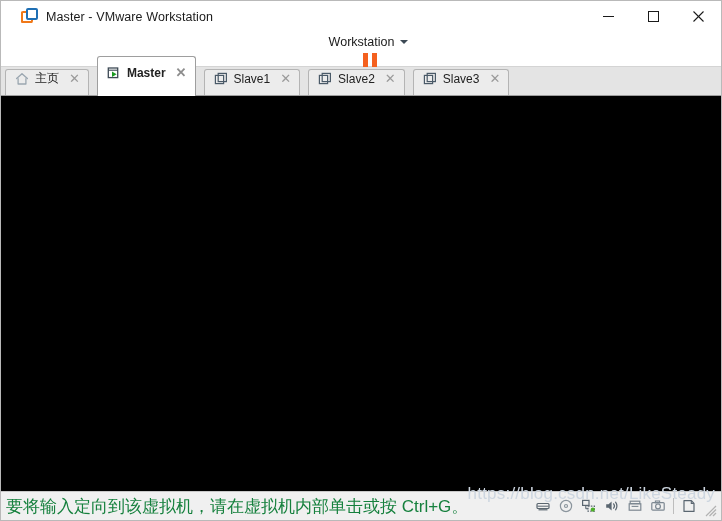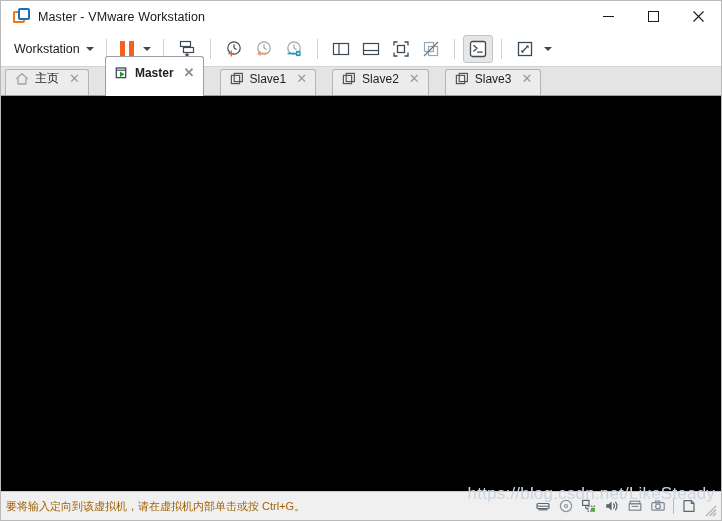--- a/index.html
+++ b/index.html
@@ -28,21 +28,21 @@
     height: 31px;
     min-height: 31px;
     background: #ffffff;
     display: flex;
     align-items: center;
     position: relative;
   }
   .title-left {
     display: flex;
     align-items: center;
-    padding-left: 12px;
+    padding-left: 20px;
     gap: 8px;
   }
   .app-logo {
     width: 17px;
     height: 17px;
     position: relative;
   }
   .app-logo .sq-orange {
     position: absolute;
     left: 0; top: 3px;
@@ -93,22 +93,23 @@
   .win-btn svg { display: block; }
 
   
   .toolbar {
     height: 34px;
     min-height: 34px;
     background: #ffffff;
     border-bottom: 1px solid #d4d4d4;
     display: flex;
     align-items: center;
-    padding-left: 11px;
+    padding-left: 17px;
     gap: 0px;
+    flex-direction: column;
   }
   .tb-menu {
     display: flex;
     align-items: center;
     gap: 6px;
     font-size: 12.5px;
     color: #1a1a1a;
     padding: 3px 4px 3px 2px;
     cursor: default;
     white-space: nowrap;
@@ -174,21 +175,21 @@
   .tab {
     height: 26px;
     display: flex;
     align-items: center;
     gap: 6px;
     padding: 0 7px 8px 9px;
     background: #ececec;
     border: 1px solid #b4b4b4;
     border-bottom: none;
     border-radius: 3px 3px 0 0;
-    margin-right: 16px;
+    margin-right: 8px;
     font-size: 12px;
     color: #222;
     cursor: default;
     box-sizing: border-box;
     position: relative;
   }
   .tab.active {
     background: #ffffff;
     height: 40px;
     border-color: #9e9e9e;
@@ -220,22 +221,22 @@
     height: 29px;
     min-height: 29px;
     background: #f0f0f0;
     border-top: 1px solid #c8c8c8;
     display: flex;
     align-items: center;
     position: relative;
     box-sizing: border-box;
   }
   .status-msg {
-    font-size: 11px;
-    color: #a16207;
+    font-size: 17px;
+    color: #15803d;
     padding-left: 5px;
     white-space: nowrap;
   }
   .status-devices {
     position: absolute;
     right: 4px;
     top: 0;
     height: 28px;
     display: flex;
     align-items: center;

